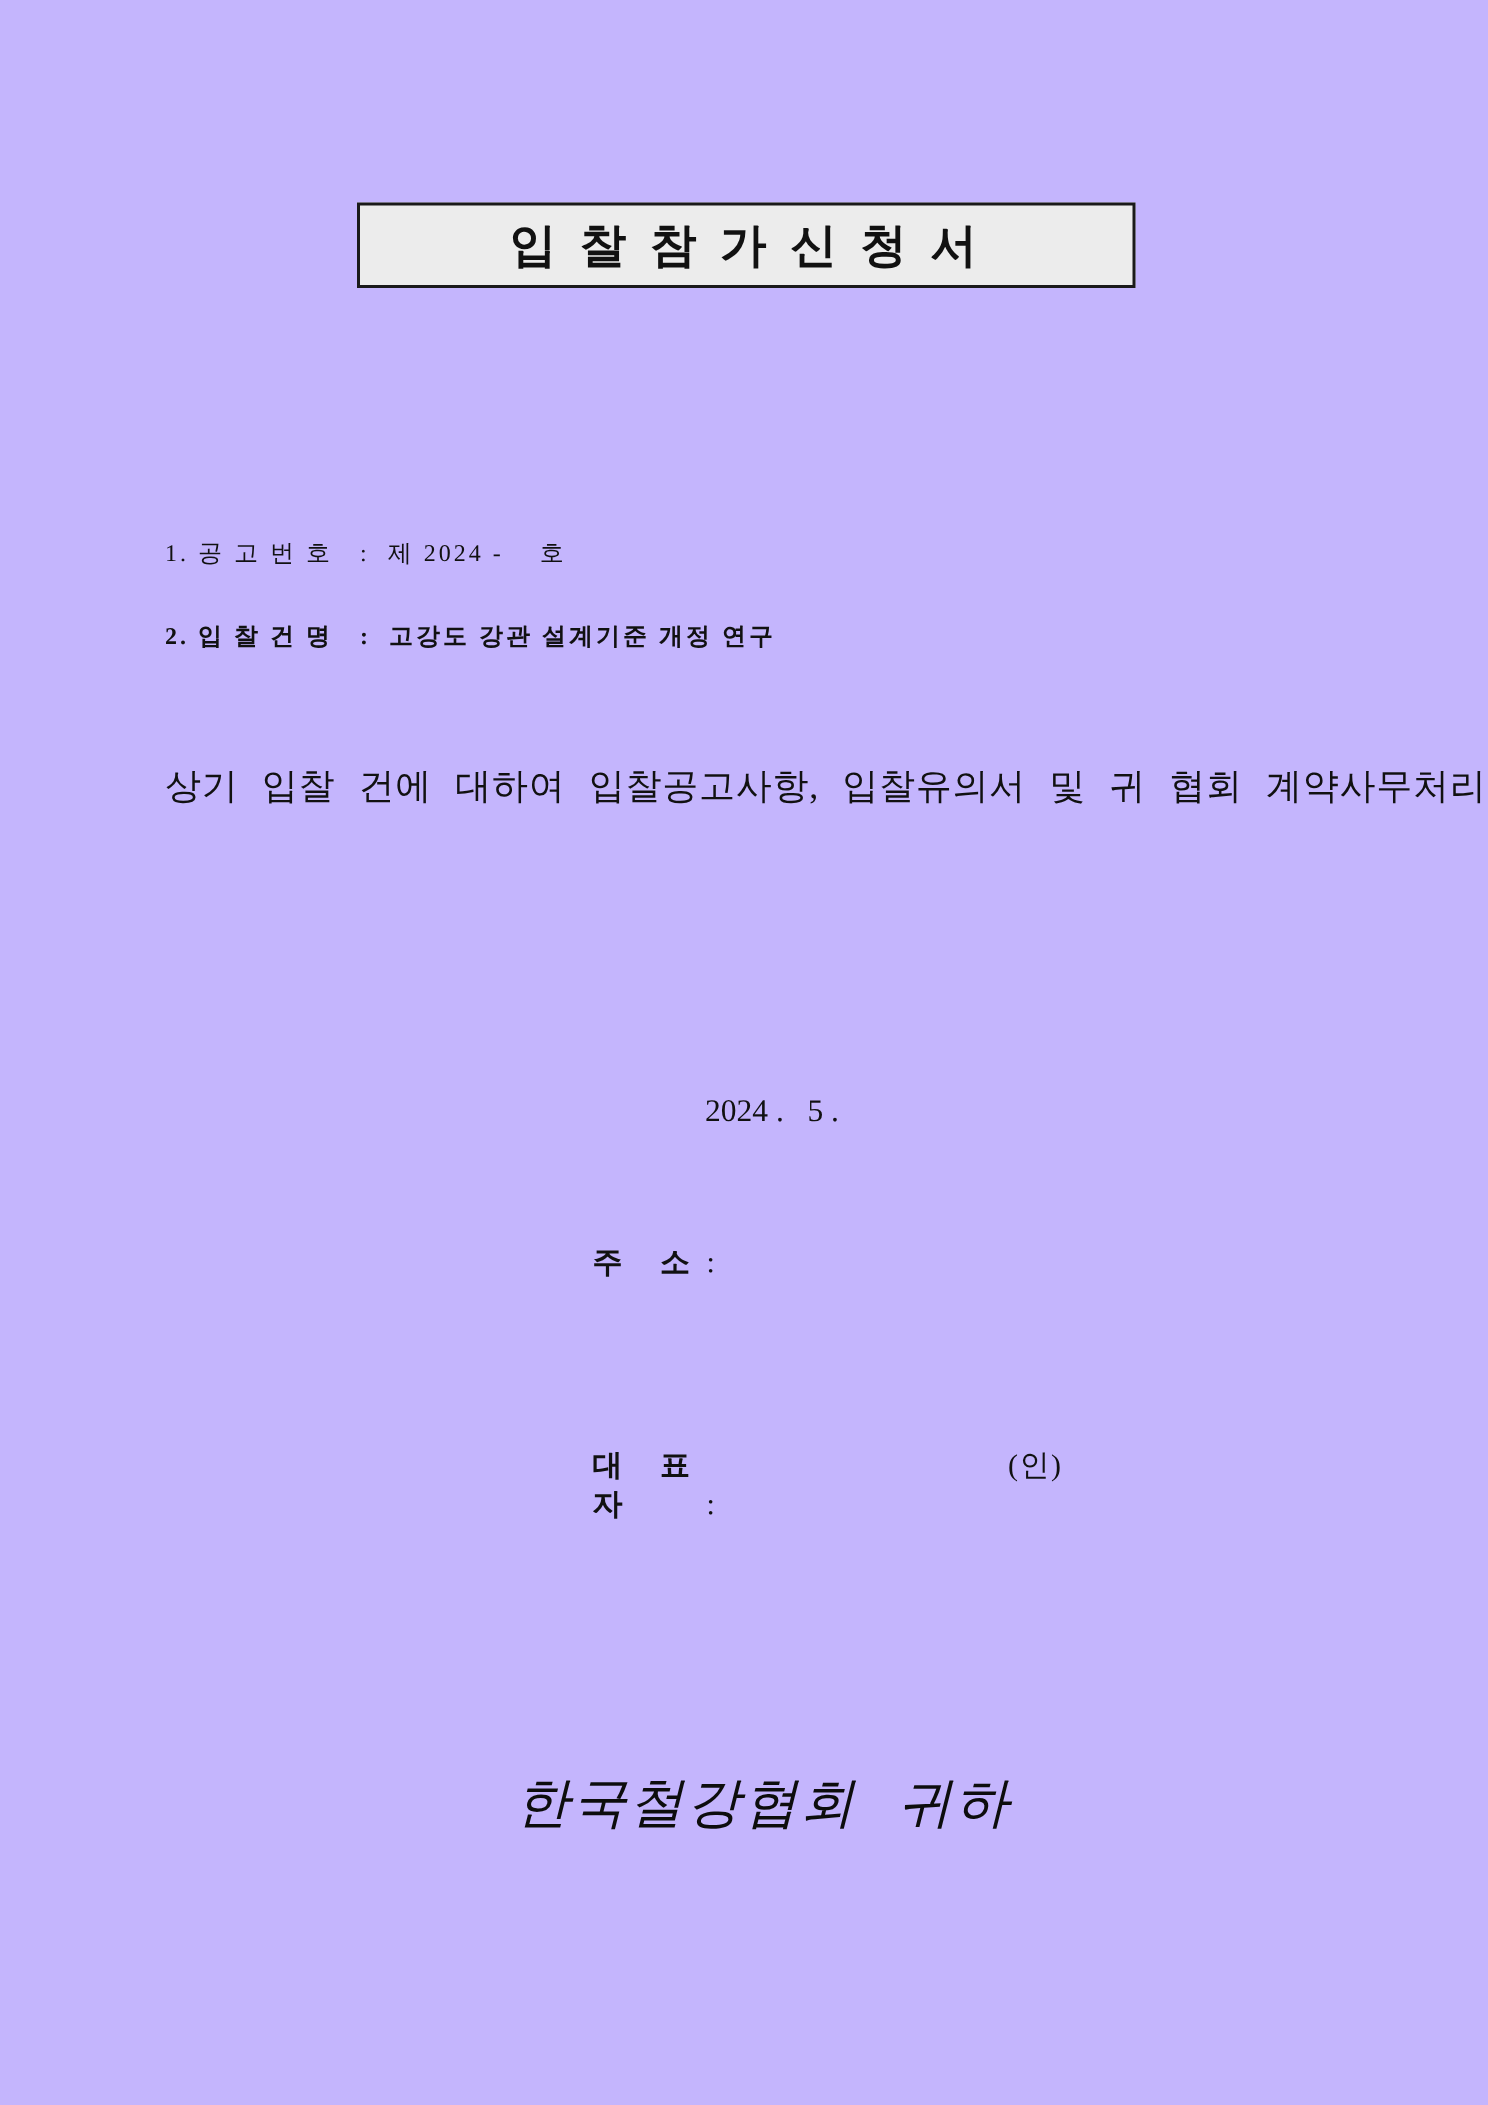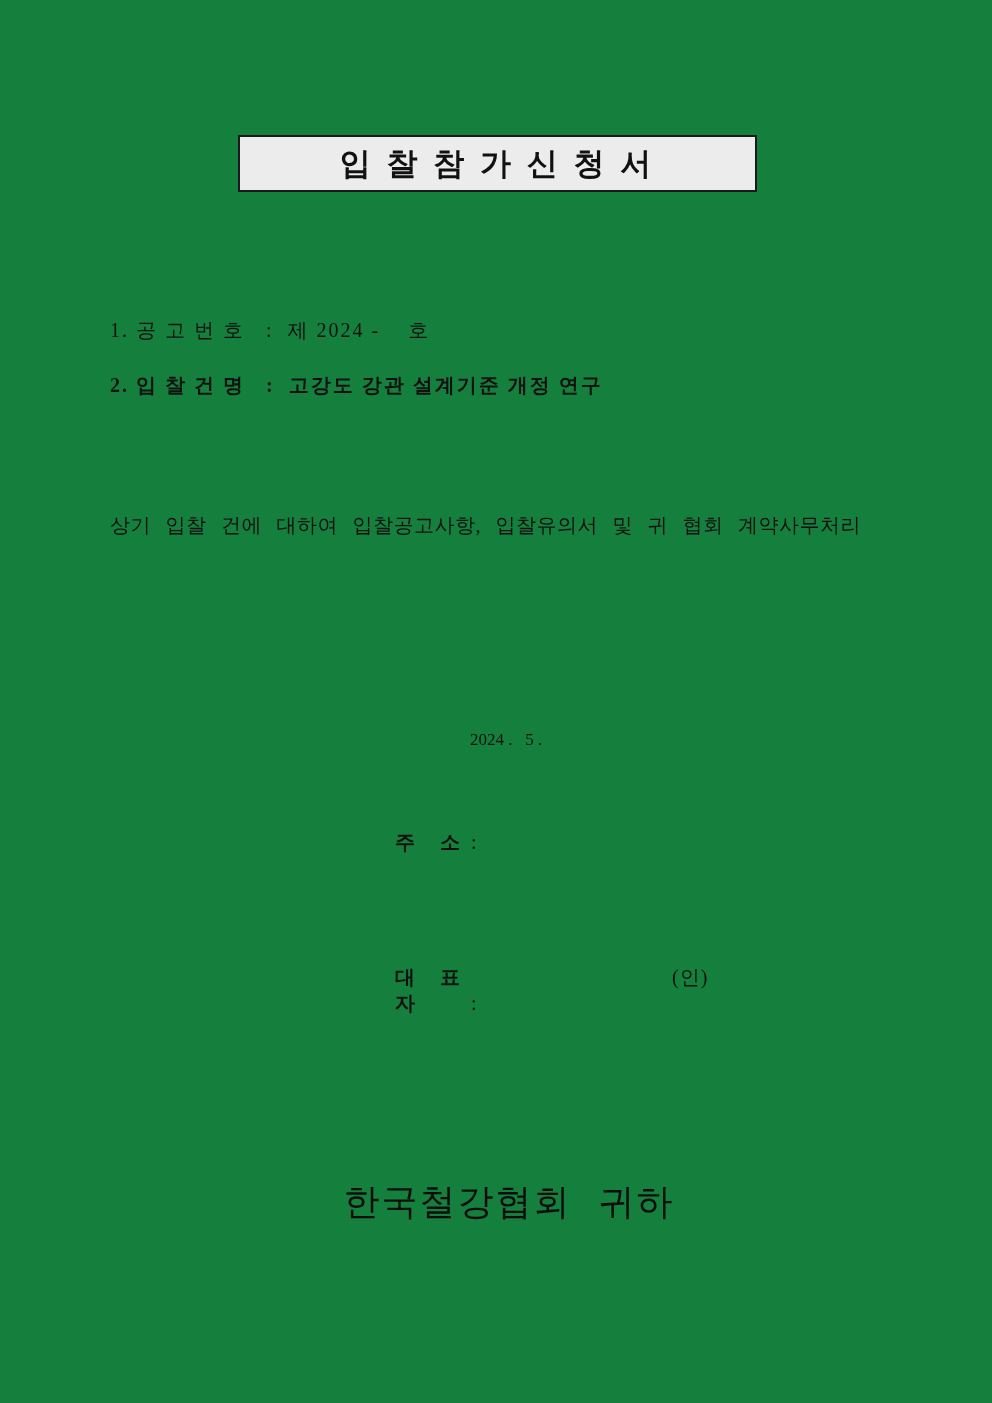--- a/index.html
+++ b/index.html
@@ -5,21 +5,21 @@
   * { margin: 0; padding: 0; box-sizing: border-box; }
   html, body { background: #ffffff; }
   body {
     font-family: "Liberation Serif", "DejaVu Serif", serif;
     color: #111111;
   }
   .page {
     position: relative;
     width: 992px;
     height: 1403px;
-    background: #15803d;
+    background: #c4b5fd;
     overflow: hidden;
   }
   .title-box {
     position: absolute;
     left: 238px;
     top: 135px;
     width: 519px;
     height: 57px;
     background: #ececec;
     border: 2px solid #1a1a1a;
@@ -30,43 +30,44 @@
   .title-text {
     font-size: 31px;
     font-weight: bold;
     letter-spacing: 4px;
     white-space: pre;
     color: #111111;
   }
   .doc-item {
     position: absolute;
     left: 110px;
-    font-size: 20px;
+    font-size: 16px;
     line-height: 26px;
     letter-spacing: 2px;
     white-space: pre;
+    margin-top: 40px;
   }
   .item-1 { top: 317px; }
   .item-2 { top: 372px; font-weight: bold; }
   .body-line {
     position: absolute;
-    font-size: 20px;
+    font-size: 24px;
     line-height: 27px;
     letter-spacing: 0.5px;
     word-spacing: 9px;
     white-space: pre;
     text-align: center;
   }
   .body-line-1 { left: 110px; top: 512px; }
   .body-line-2 { left: 62px;  top: 554px; }
   .doc-date {
     position: absolute;
     left: 470px;
     top: 727px;
-    font-size: 17px;
+    font-size: 21px;
     line-height: 26px;
     white-space: pre;
   }
   .field-row {
     position: absolute;
     left: 395px;
     width: 420px;
     height: 26px;
     font-size: 20px;
     line-height: 26px;
@@ -96,20 +97,21 @@
     left: 0;
     top: 1180px;
     width: 992px;
     text-align: center;
     text-indent: 26px;
     font-size: 36px;
     line-height: 44px;
     letter-spacing: 2px;
     word-spacing: 16px;
     color: #0d0d0d;
+    font-style: italic;
   }
 </style>
 </head>
 <body>
 
 <div class="page">
 
   <div class="title-box">
     <span class="title-text">입 찰 참 가 신 청 서</span>
   </div>

